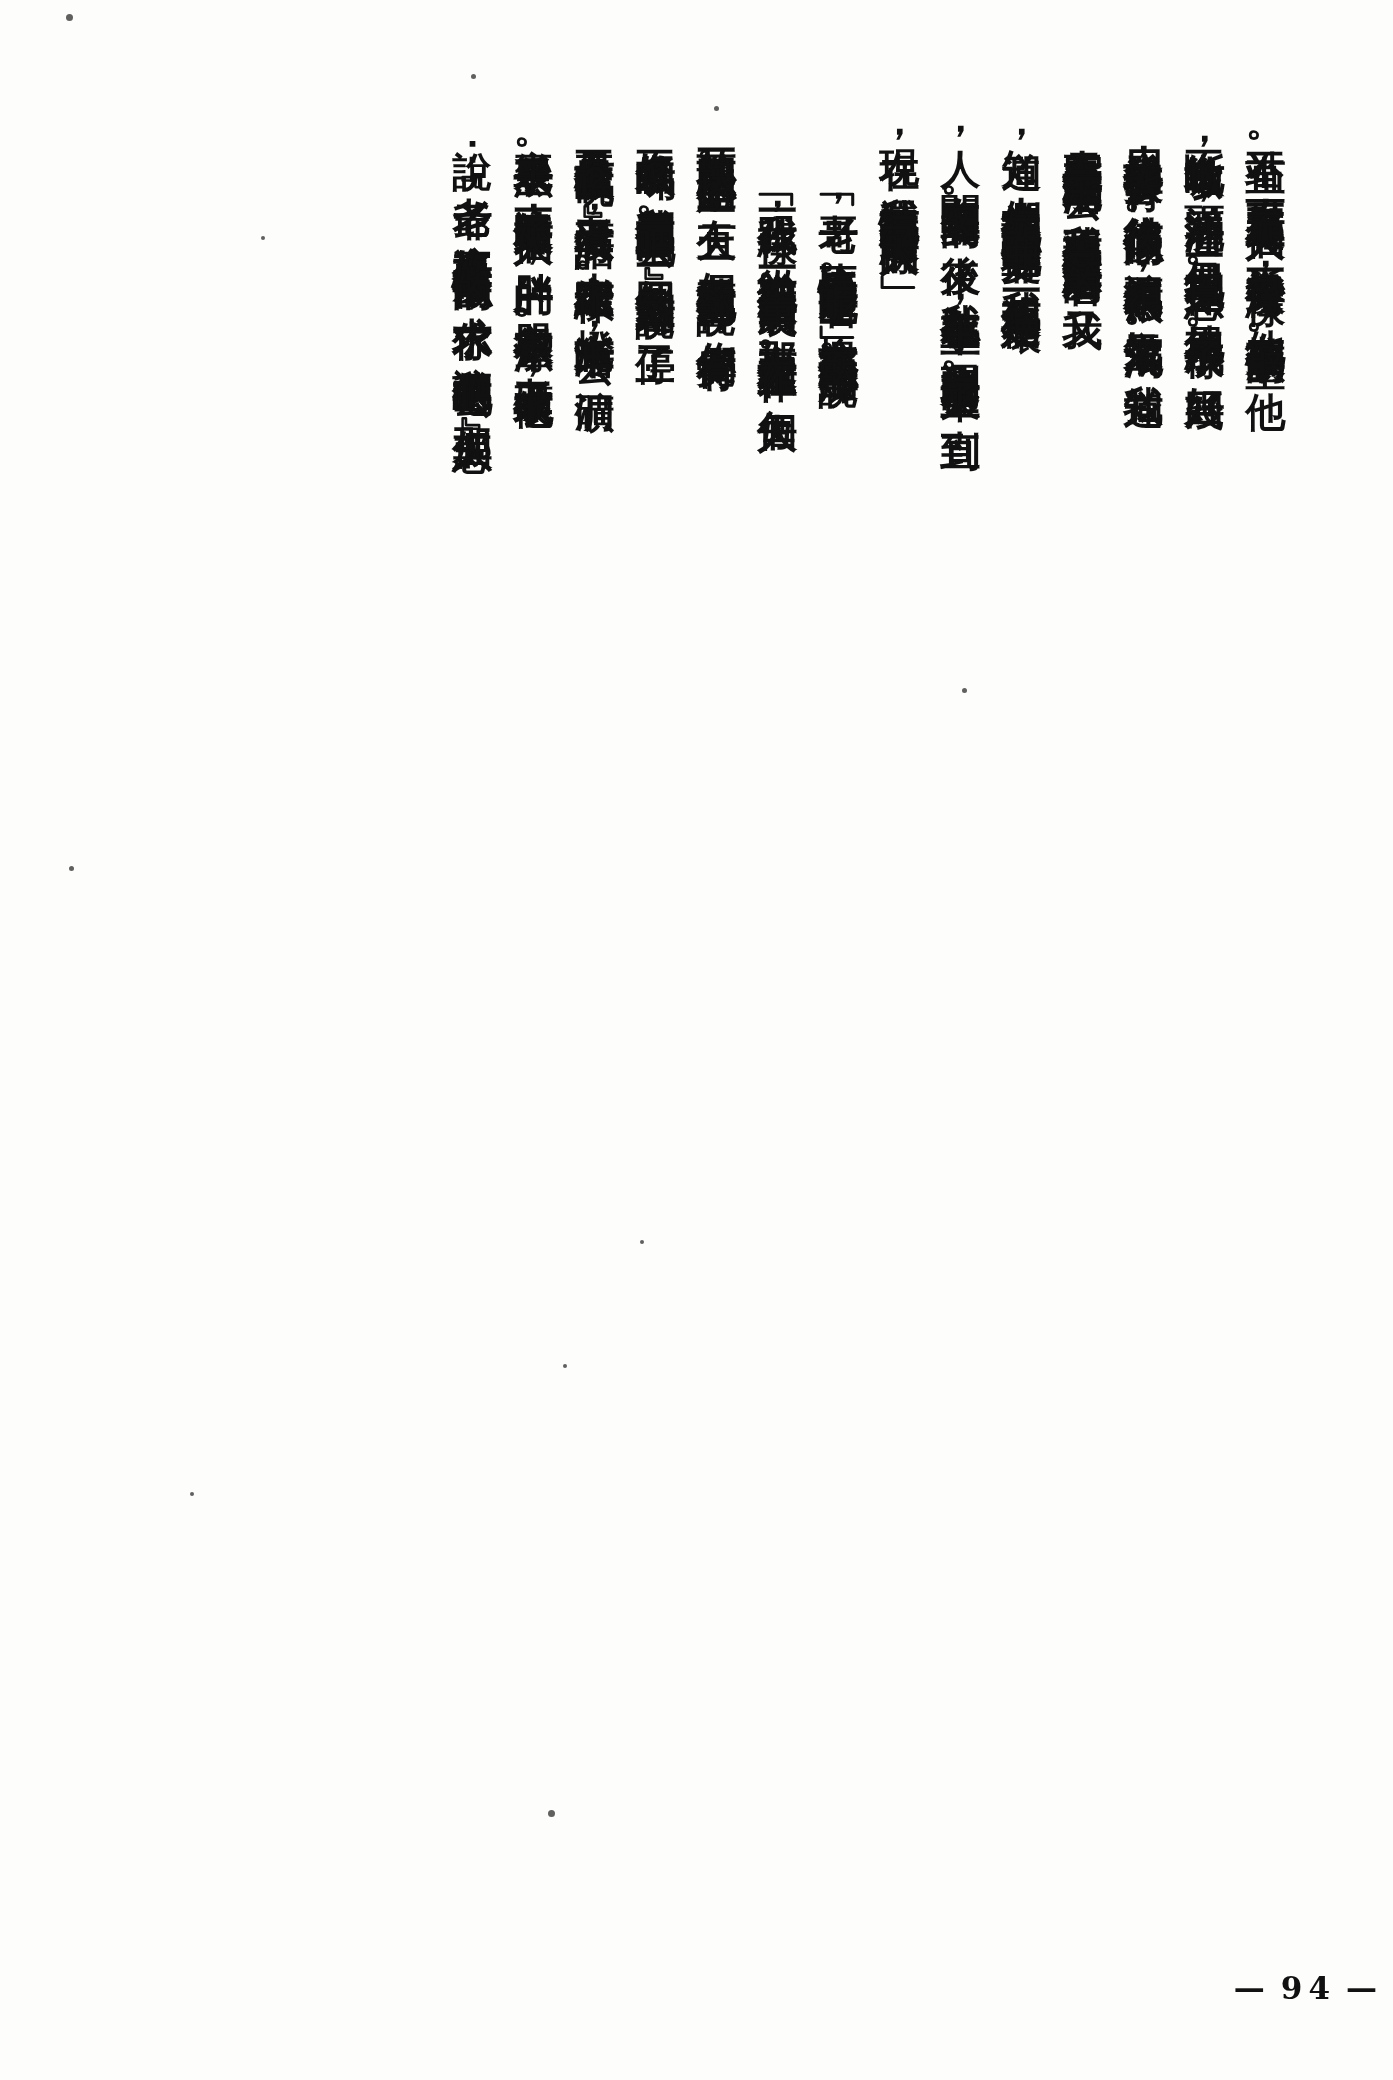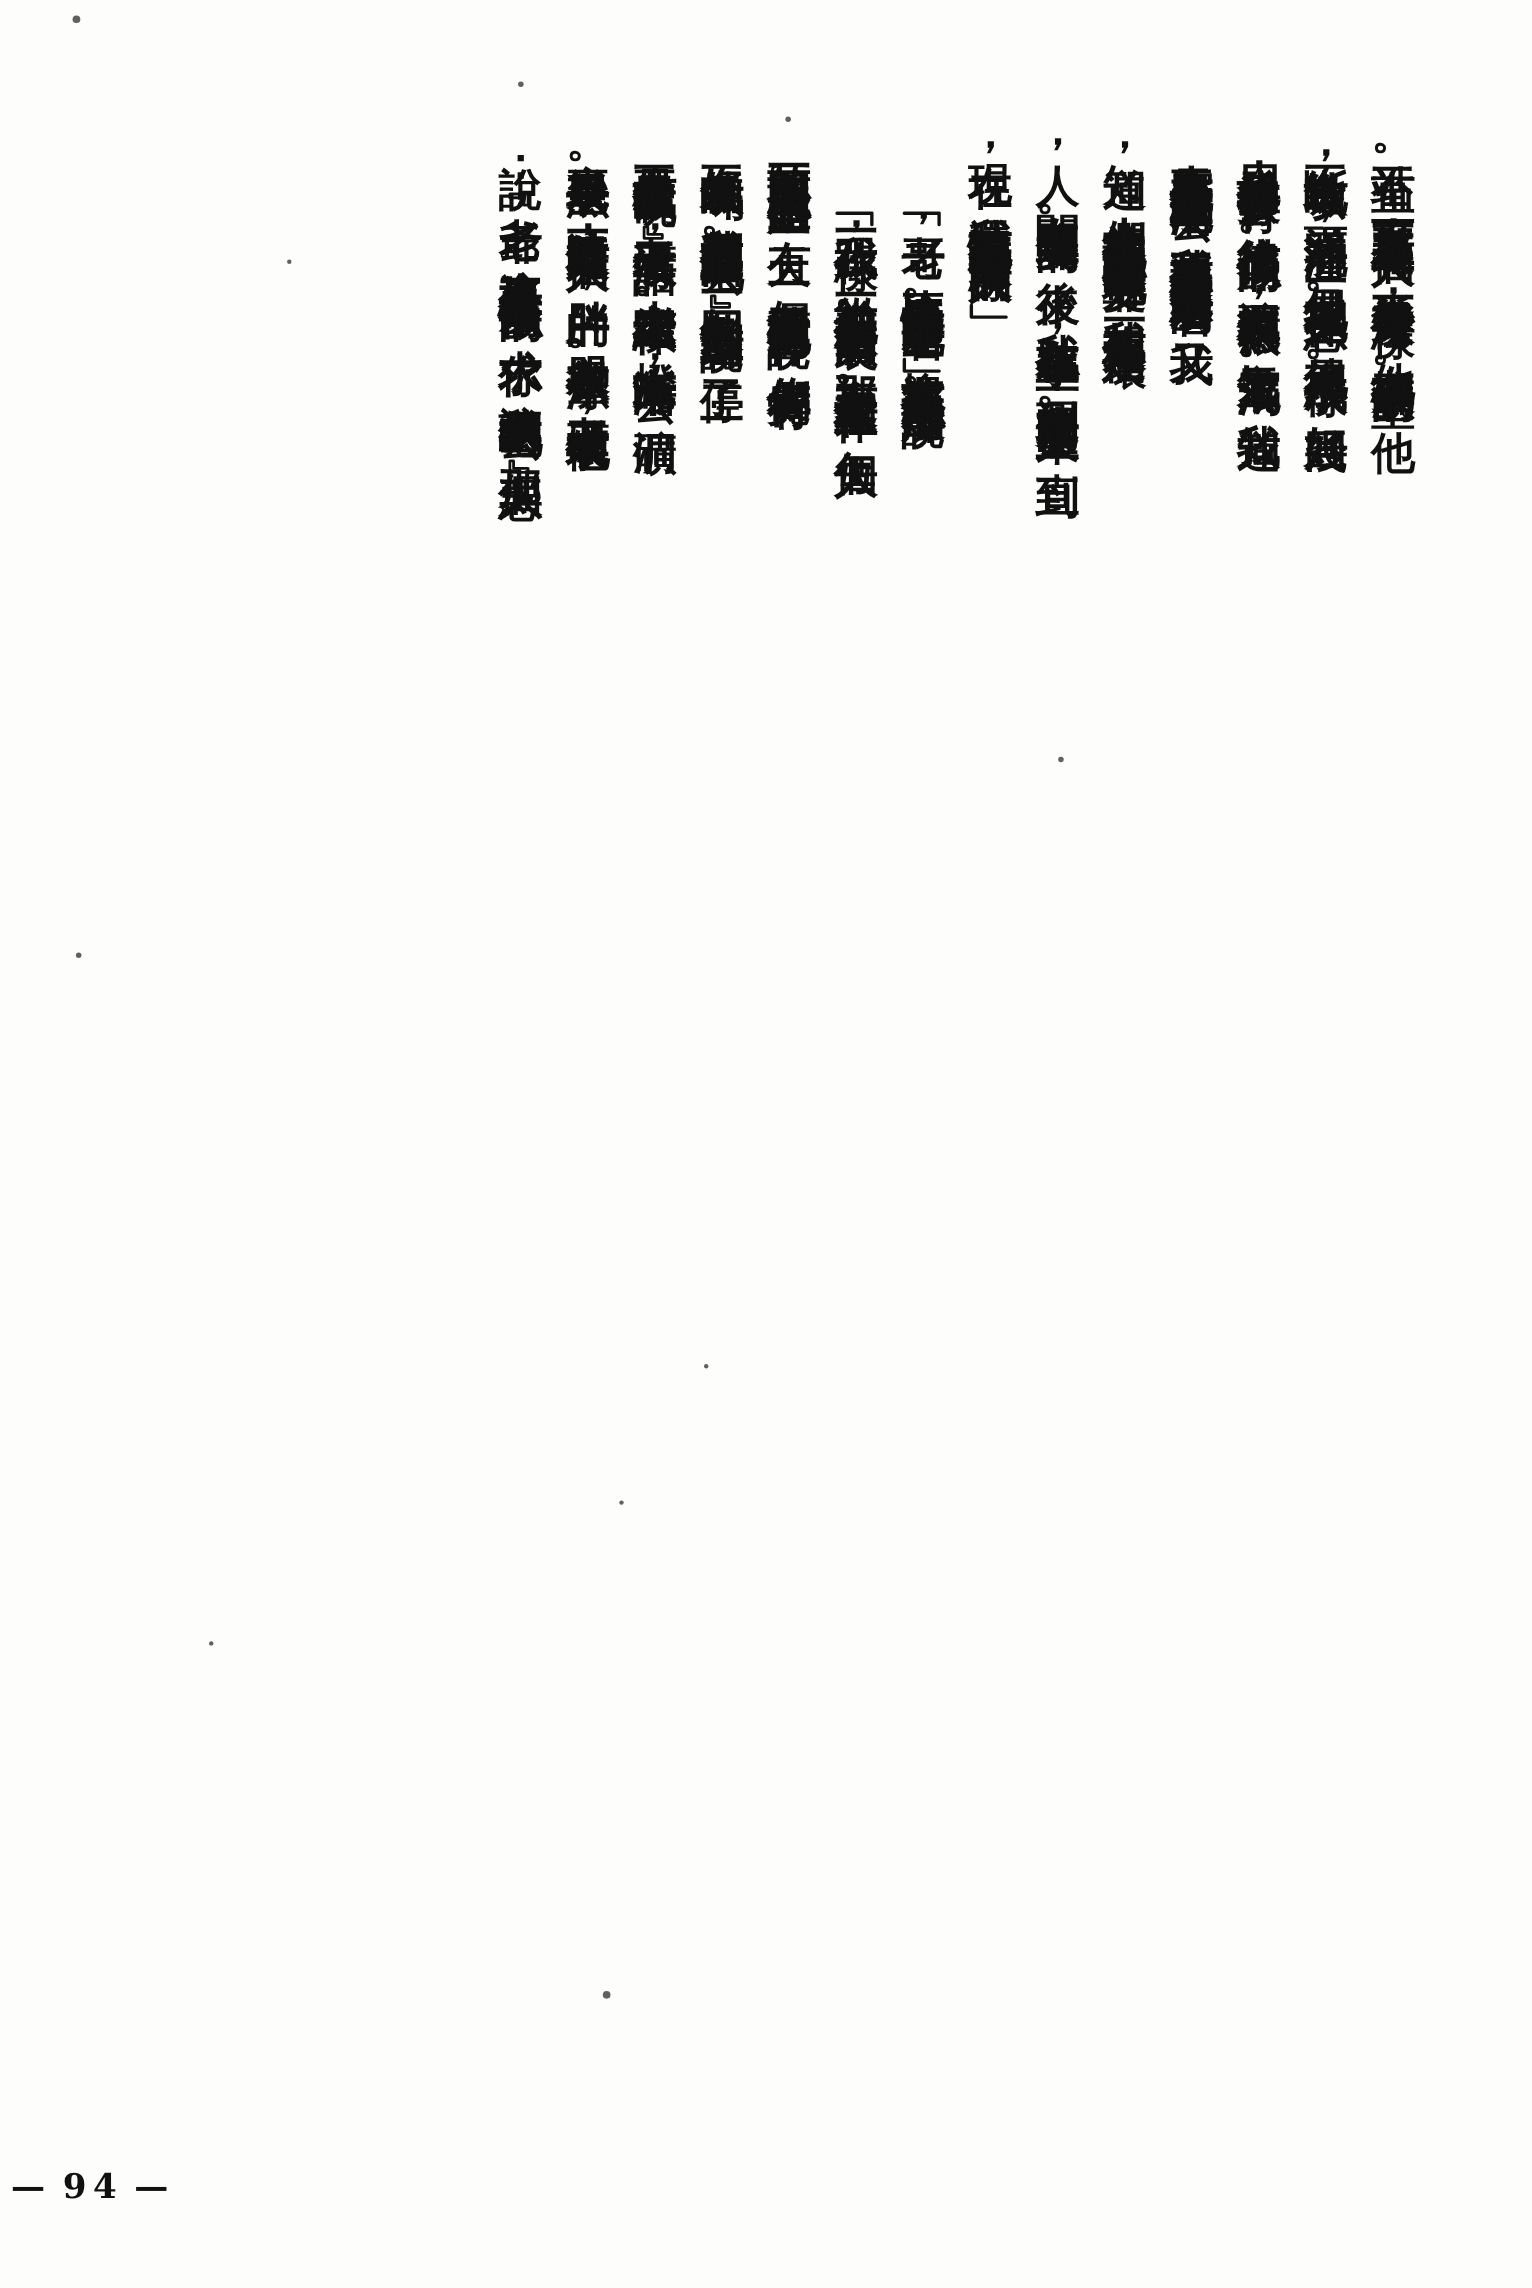--- a/index.html
+++ b/index.html
@@ -63,21 +63,21 @@
   .column.indent {
     padding-top: 62px;
   }
 
   
   #page-number {
     position: absolute;
     bottom: 74px;
     left: 0;
     right: 0;
-    text-align: left;
+    text-align: right;
     font-size: 31px;
     font-weight: 700;
     letter-spacing: 6px;
     color: #111;
     font-family: "DejaVu Serif", "Liberation Serif", serif;
   }
   #page-number .dash {
     display: inline-block;
     padding: 0 10px;
     font-weight: 700;

